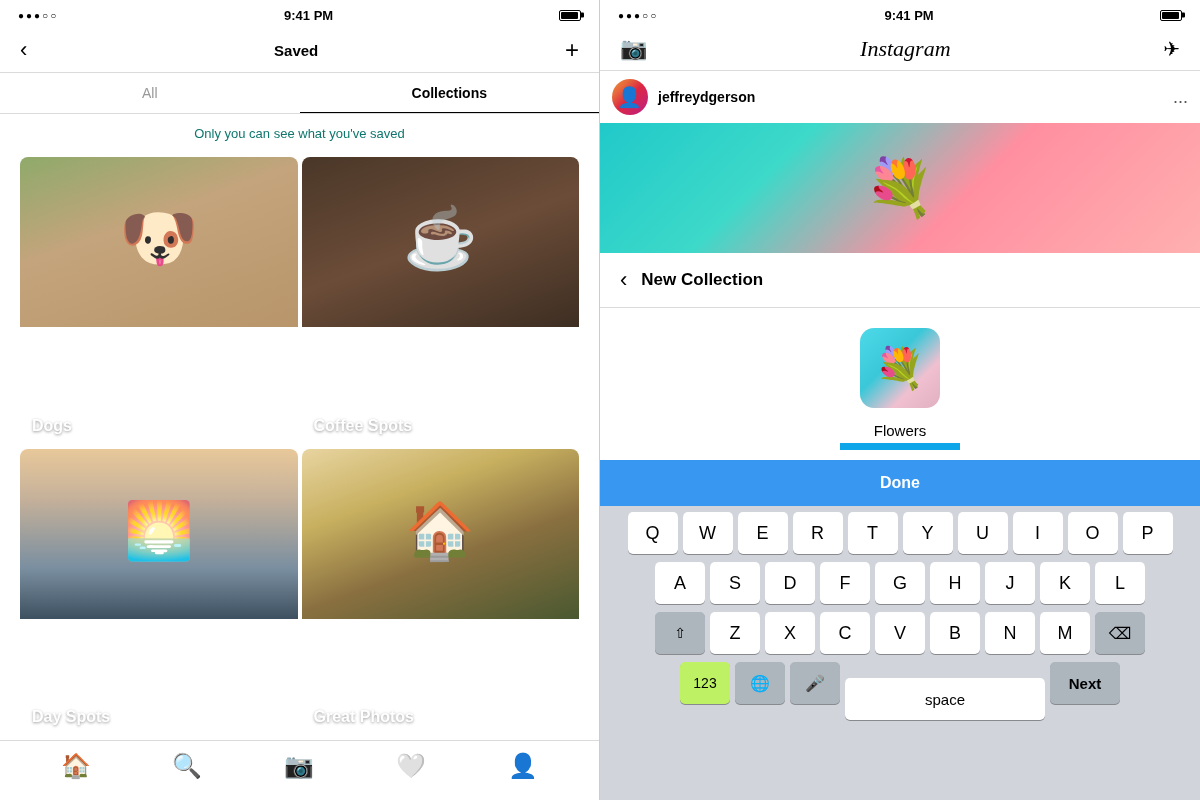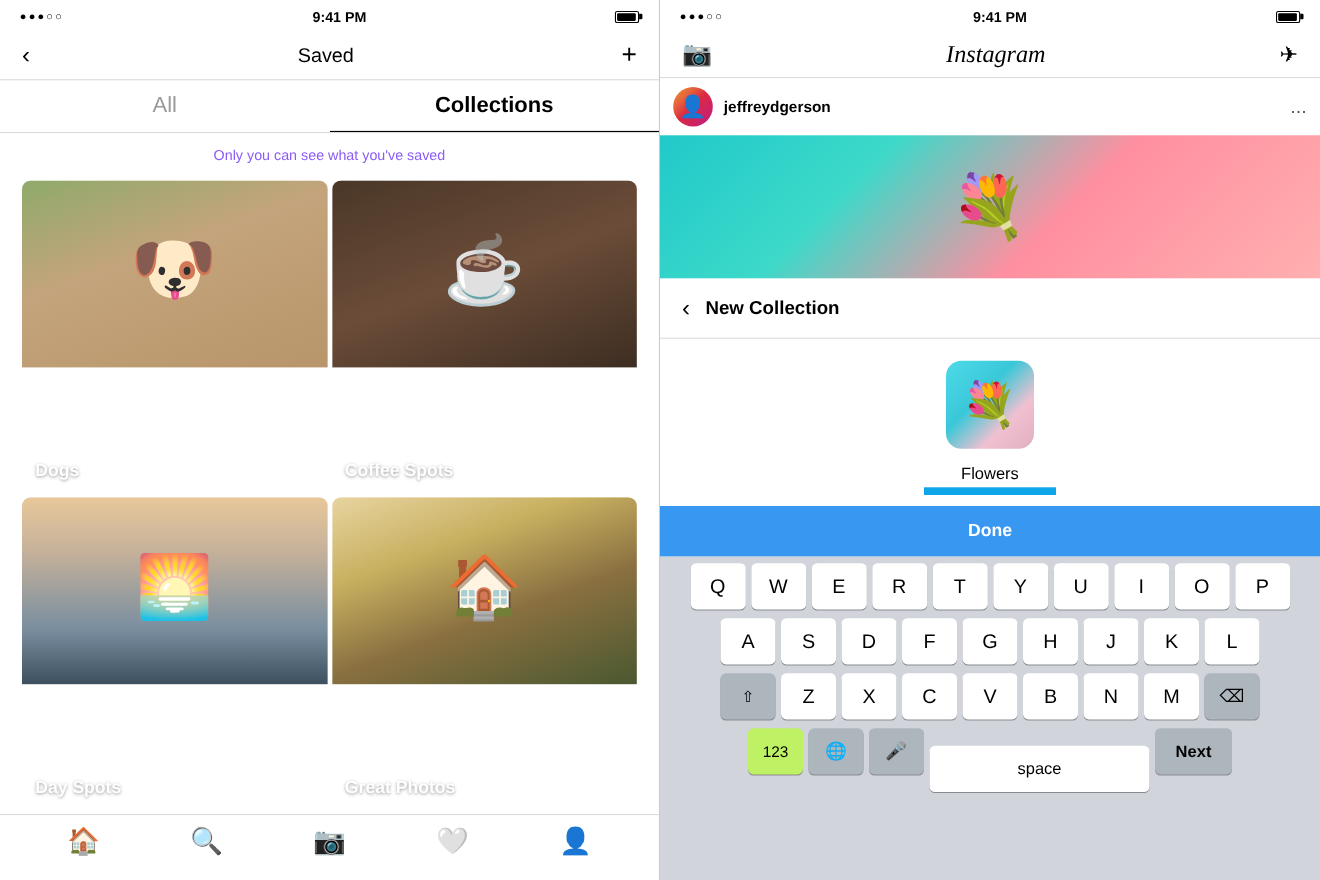--- a/index.html
+++ b/index.html
@@ -84,62 +84,62 @@
       padding: 8px 20px;
       border-bottom: 0.5px solid #dbdbdb;
     }
     .left-header .back-arrow {
       font-size: 22px;
       color: #000;
       font-weight: 300;
       cursor: pointer;
     }
     .left-header .title {
-      font-size: 18px;
-      font-weight: 400;
+      font-size: 15px;
+      font-weight: 700;
       text-align: right;
     }
     .left-header .plus-btn {
       font-size: 24px;
       font-weight: 300;
       color: #000;
       cursor: pointer;
     }
 
     
     .tabs {
       display: flex;
       border-bottom: 0.5px solid #dbdbdb;
     }
     .tab {
       flex: 1;
       text-align: center;
       padding: 12px 0;
-      font-size: 20px;
+      font-size: 14px;
       color: #999;
       cursor: pointer;
       position: relative;
     }
     .tab.active {
       color: #000;
       font-weight: 600;
     }
     .tab.active::after {
       content: '';
       position: absolute;
       bottom: 0; left: 0; right: 0;
       height: 1px;
       background: #000;
     }
 
     
     .subtitle {
       text-align: center;
       font-size: 13px;
-      color: #8b5cf6;
+      color: #0f766e;
       padding: 12px 0;
     }
 
     
     .collection-grid {
       display: grid;
       grid-template-columns: 1fr 1fr;
       gap: 4px;
       padding: 4px 20px;
       flex: 1;

